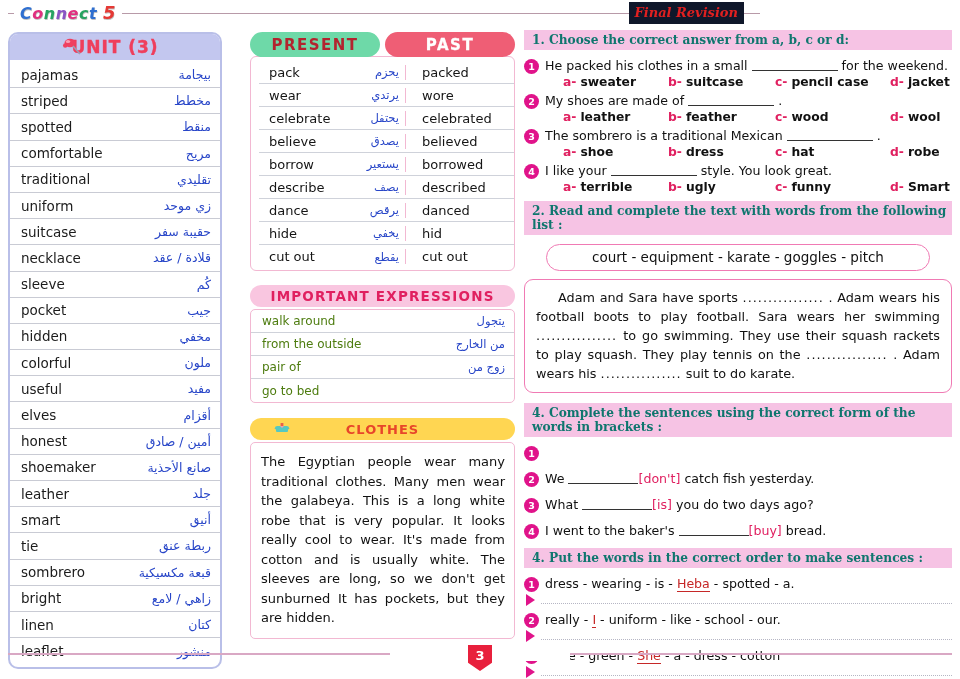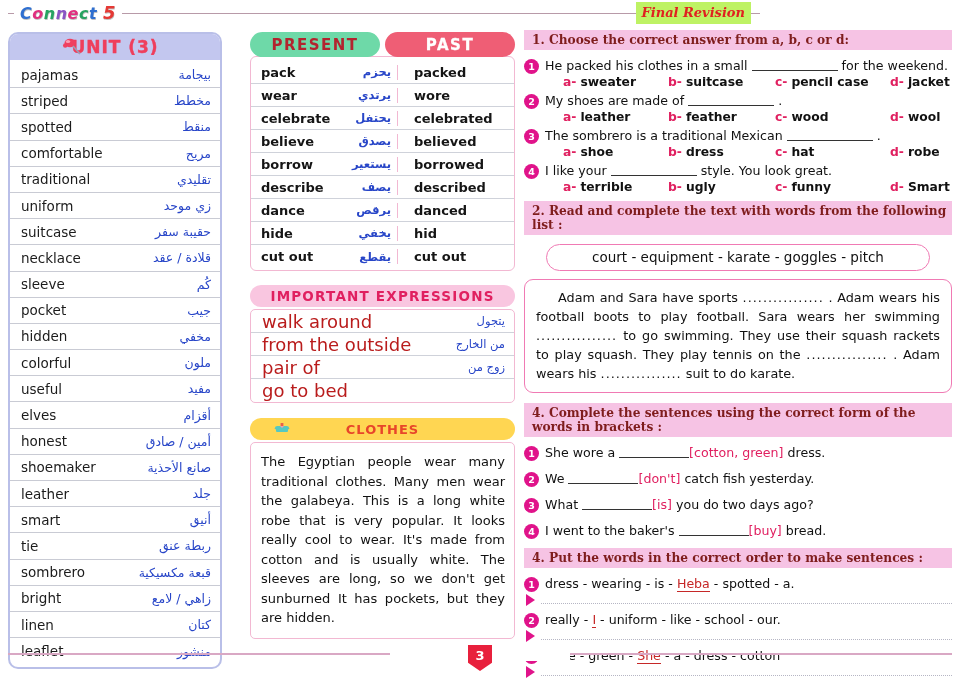--- a/index.html
+++ b/index.html
@@ -21,21 +21,21 @@
     position:absolute; top:1px; left:14px; padding:0 6px;
     background:#fff; font-size:16px; font-weight:bold; font-style:italic;
     letter-spacing:0.5px; line-height:24px;
     font-family:"DejaVu Sans", sans-serif;
   }
   .logo span { text-shadow: 0.5px 0.5px 0 rgba(0,0,0,.25); }
   .logo .l1{color:#2f6fd0;} .logo .l2{color:#e0307f;} .logo .l3{color:#27a361;}
   .logo .l4{color:#8a55c4;} .logo .l5{color:#e0307f;} .logo .l6{color:#27a361;}
   .logo .l7{color:#2f6fd0;} .logo .l8{color:#e53935; font-size:18px;}
   .final-revision {
-    position:absolute; top:2px; right:17px; padding:0 6px; background:#bef264;
+    position:absolute; top:2px; right:24px; padding:0 6px; background:#0f172a;
     color:#e02020; font-weight:bold; font-style:italic; font-size:13px;
     line-height:22px; font-family:"DejaVu Serif", serif;
   }
 
   
   .cols { position:absolute; top:30px; left:0; width:960px; height:610px; }
 
   
   .col1 { position:absolute; left:8px; top:2px; width:214px; }
   .vocab-card {
@@ -68,21 +68,21 @@
   .pp-head {
     flex:1; height:25px; border-radius:13px;
     display:flex; align-items:center; justify-content:center;
     font-size:15px; font-weight:bold; letter-spacing:1.5px;
     font-family:"DejaVu Sans", sans-serif;
   }
   .pp-present { background:#6ed9a8; color:#b3242f; }
   .pp-past { background:#ef5e75; color:#ffffff; -webkit-text-stroke:0.3px #fff;}
   .verb-card {
     border:1px solid #f2b8d2; border-radius:6px; background:#fff;
-    padding:4px 0 2px 0; margin-top:2px;font-weight:bold;
+    padding:4px 0 2px 8px; margin-top:2px;
   }
   .verb-row {
     display:flex; align-items:center; height:23px;
     border-bottom:1px solid #cfd2da;
   }
   .verb-row:last-child { border-bottom:none; }
   .verb-en { width:88px; padding-left:10px; font-size:13px; color:#151515;
              font-family:"DejaVu Sans", sans-serif; }
   .verb-ar { width:52px; text-align:right; font-size:11.5px; color:#2846c8;
              direction:rtl; font-family:"DejaVu Sans", sans-serif; }
@@ -95,21 +95,21 @@
     display:flex; align-items:center; justify-content:center;
     color:#e02060; font-weight:bold; font-size:13.5px; letter-spacing:1.2px;
     font-family:"DejaVu Sans", sans-serif;
   }
   .exp-card { border:1px solid #f2b8d2; border-radius:5px; margin-top:2px; background:#fff; }
   .exp-row {
     display:flex; justify-content:space-between; align-items:center;
     height:23px; padding:0 9px 0 11px; border-bottom:1px solid #cfd2da;
   }
   .exp-row:last-child { border-bottom:none; }
-  .exp-en { font-size:18px; color:#b91c1c; font-family:"DejaVu Sans", sans-serif;}
+  .exp-en { font-size:12px; color:#4d7c0f; font-family:"DejaVu Sans", sans-serif;}
   .exp-ar { font-size:11.5px; color:#2846c8; direction:rtl; font-family:"DejaVu Sans", sans-serif;}
 
   .clothes-head {
     margin-top:15px; height:22px; border-radius:11px; background:#ffd652;
     position:relative; display:flex; align-items:center; justify-content:center;
     color:#e8452a; font-weight:bold; font-size:13px; letter-spacing:1px;
     font-family:"DejaVu Sans", sans-serif;
   }
   .clothes-icon { position:absolute; left:24px; top:4px; }
   .clothes-card {
@@ -117,21 +117,21 @@
     padding:9px 9px 10px 10px; min-height:192px;
   }
   .clothes-text {
     font-size:13px; line-height:19.5px; color:#111; text-align:justify;
     font-family:"DejaVu Sans", sans-serif;
   }
 
   
   .col3 { position:absolute; left:524px; top:0px; width:428px; }
   .q-head {
-    background:#f6c3e4; color:#7f1d1d; font-weight:bold; font-size:12.2px;
+    background:#f6c3e4; color:#0f766e; font-weight:bold; font-size:12.2px;
     padding:3px 0 3px 8px; font-family:"DejaVu Serif", serif;
     margin-bottom:7px;
   }
   .mcq-line { display:flex; align-items:flex-start; margin-bottom:1px; }
   .num-badge {
     flex:none; width:15px; height:15px; border-radius:50%;
     background:#e0138a; color:#fff; font-size:9.5px; font-weight:bold;
     display:flex; align-items:center; justify-content:center;
     margin-top:2px; margin-right:6px;
     font-family:"DejaVu Sans", sans-serif;
@@ -524,21 +524,20 @@
       <div class="q-head" style="margin-top:7px;">2. Read and complete the text with words from the following list :</div>
       <div class="wordbank">court - equipment - karate - goggles - pitch</div>
       <div class="passage-box">
         <div class="passage-text" id="ex2-passage"><span class="first">  Adam and Sara have sports </span><span class="dots">................</span><span> . Adam wears his football boots to play football. Sara wears her swimming </span><span class="dots">................</span><span> to go swimming. They use their squash rackets to play squash. They play tennis on the </span><span class="dots">................</span><span> . Adam wears his </span><span class="dots">................</span><span> suit to do karate.</span></div>
       </div>
 
       <div class="q-head">4. Complete the sentences using the correct form of the words in brackets :</div>
       <div id="ex3-list" style="margin-top:7px;">
           <div class="fill-line">
             <div class="num-badge">1</div>
-            <div class="q-text"><span>She wore a </span><span class="fill-blank"></span><span class="brk">[cotton, green]</span><span> dress.</span></div>
           </div>
           <div class="fill-line">
             <div class="num-badge">2</div>
             <div class="q-text"><span>We </span><span class="fill-blank"></span><span class="brk">[don't]</span><span> catch fish yesterday.</span></div>
           </div>
           <div class="fill-line">
             <div class="num-badge">3</div>
             <div class="q-text"><span>What </span><span class="fill-blank"></span><span class="brk">[is]</span><span> you do two days ago?</span></div>
           </div>
           <div class="fill-line">

